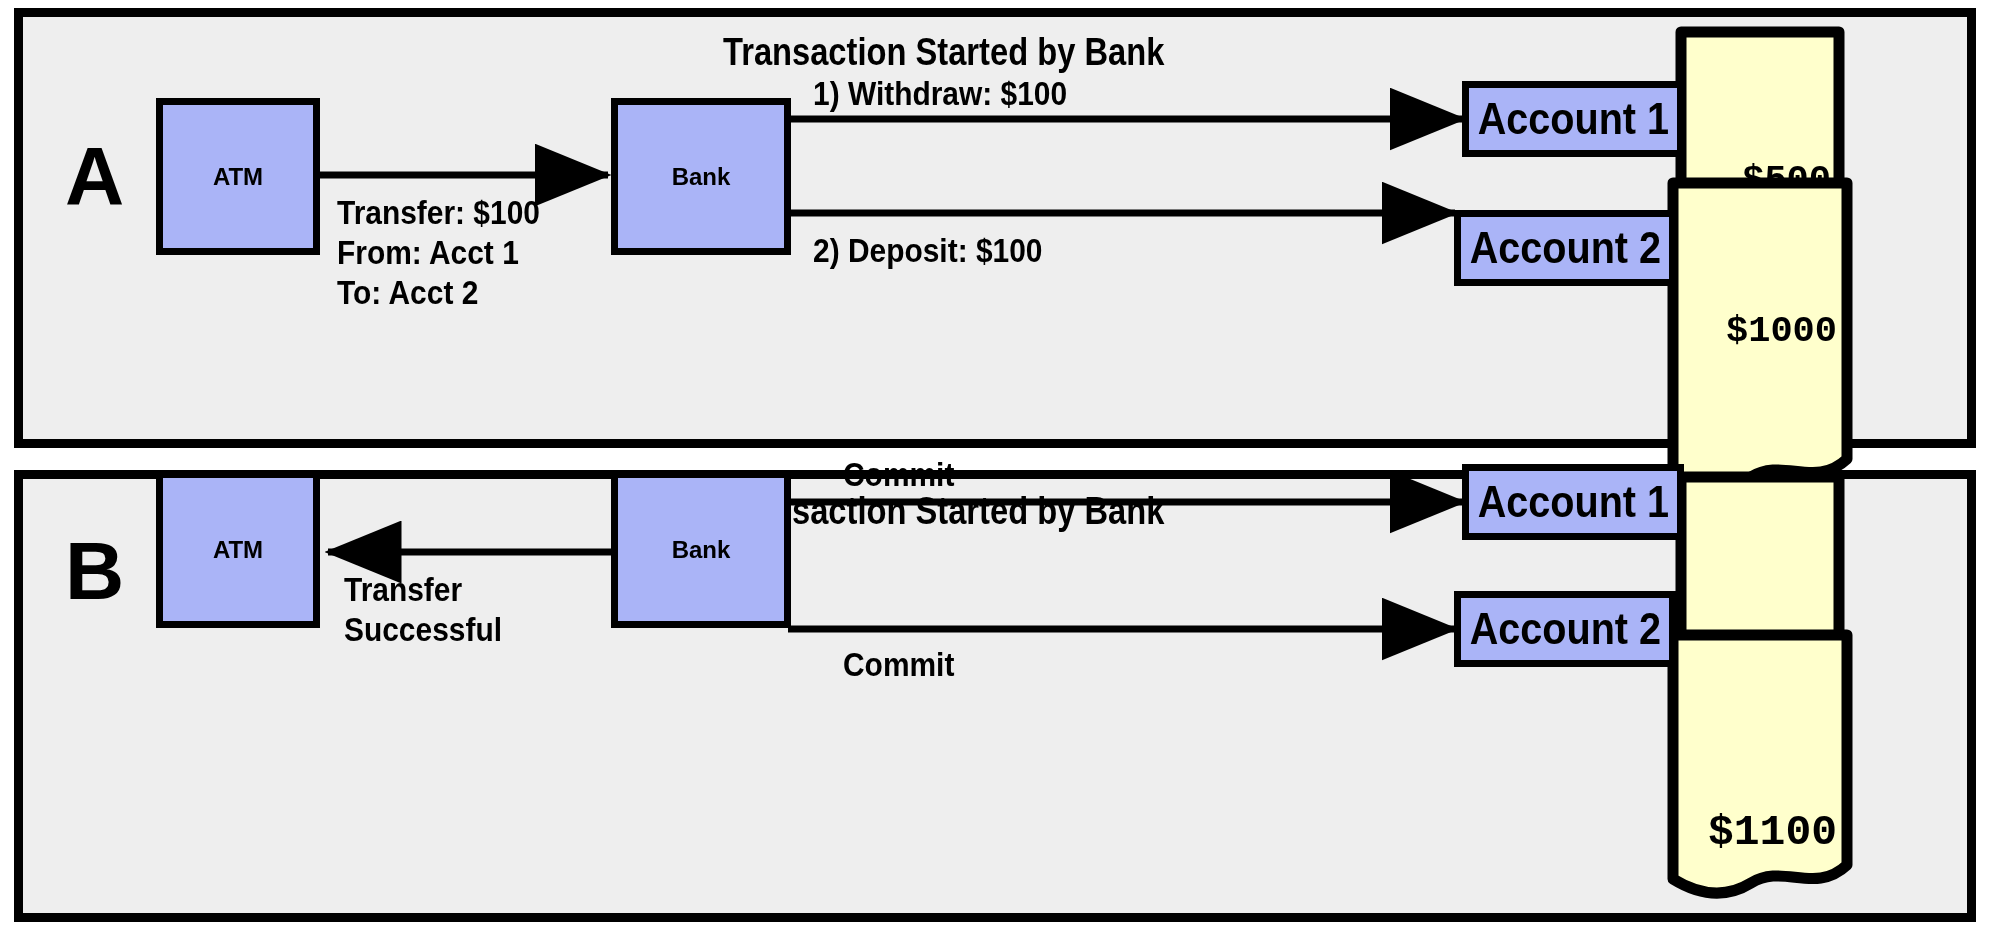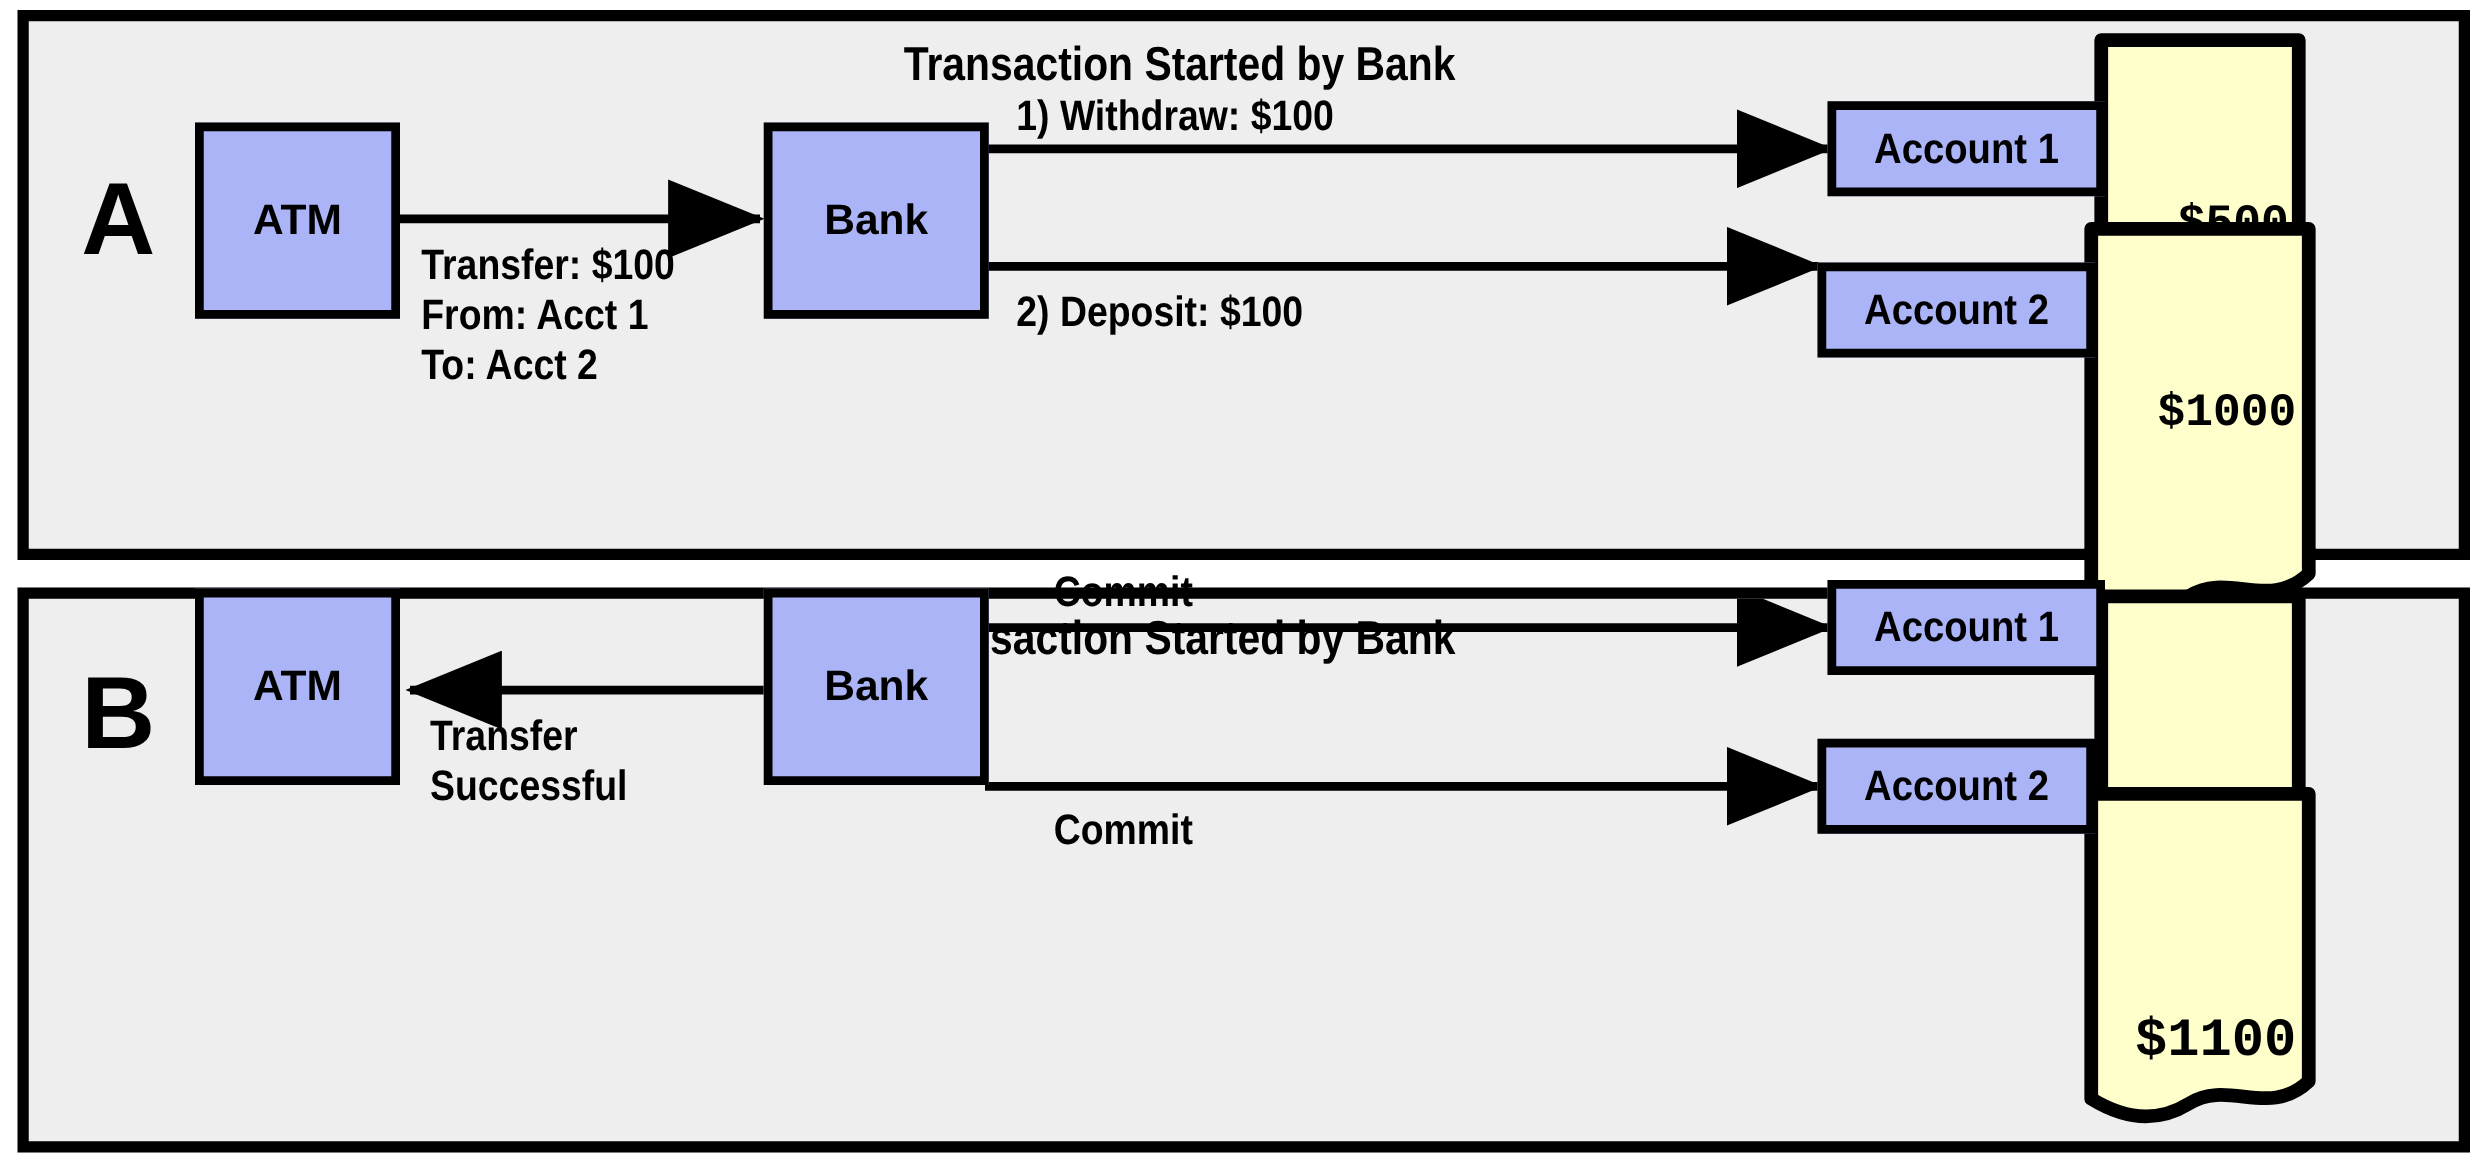--- a/index.html
+++ b/index.html
@@ -68,22 +68,22 @@
     box-sizing: border-box;
     display: flex;
     align-items: center;
     justify-content: center;
     font-family: "Liberation Sans", sans-serif;
     font-weight: bold;
     color: #000000;
     white-space: nowrap;
     z-index: 3;
   }
-  .node-tall { font-size: 34px; }
-  .node-acct { font-size: 34px; }
+  .node-tall { font-size: 24px; }
+  .node-acct { font-size: 44px; }
   .node-acct .node-lbl { transform: scaleX(0.9); transform-origin: center; }
 
   
   .edge-label {
     position: absolute;
     font-family: "Liberation Sans", sans-serif;
     font-weight: bold;
     font-size: 34px;
     line-height: 40px;
     color: #000000;

